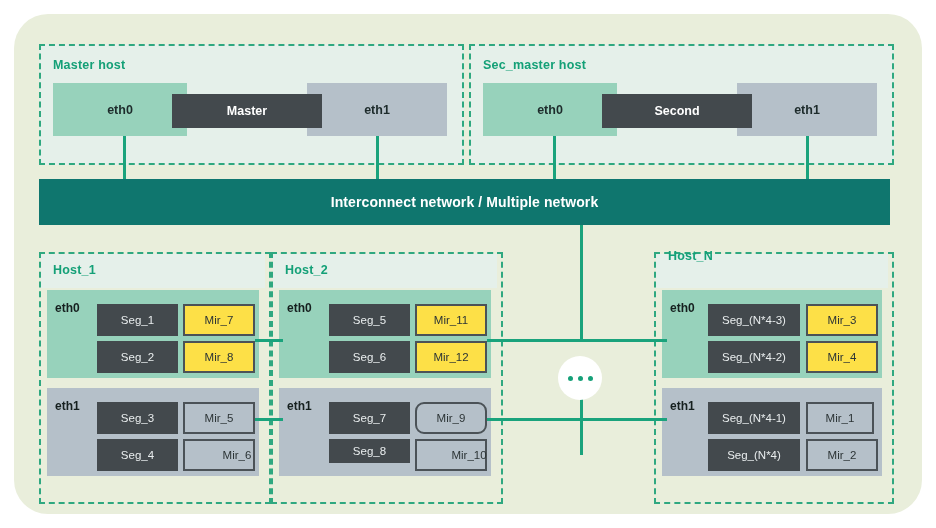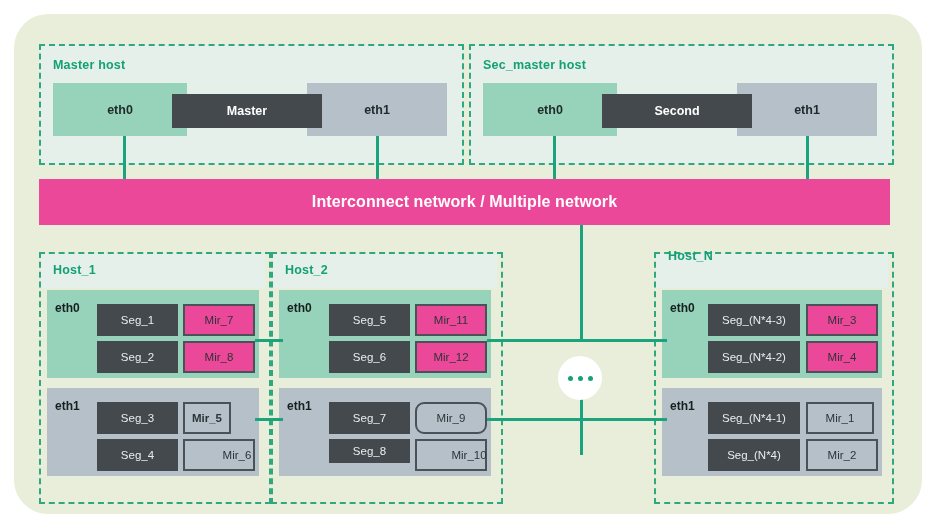--- a/index.html
+++ b/index.html
@@ -24,23 +24,23 @@
     font-size:12.5px;font-weight:bold;color:#1d2b2b;}
   .portblk.green{background:#97d2bb;}
   .portblk.gray{background:#b5c0c9;}
   .cpu{
     position:absolute;background:#43494d;color:#ffffff;display:flex;
     align-items:center;justify-content:center;font-size:12.5px;font-weight:bold;
   }
 
   
   .interconnect{
-    position:absolute;background:#ec4899;color:#ffffff;
+    position:absolute;background:#0f766e;color:#ffffff;
     display:flex;align-items:center;justify-content:center;
-    font-size:16px;font-weight:bold;letter-spacing:.1px;
+    font-size:14px;font-weight:bold;letter-spacing:.1px;
   }
 
   
   .wire{position:absolute;background:#1aa37c;}
   .wire.v{width:2.5px;}
   .wire.h{height:2.5px;}
 
   
   .band{position:absolute;}
   .band.green{background:#97d2bb;}
@@ -50,21 +50,21 @@
   .seg{
     position:absolute;background:#43494d;color:#e9edee;
     display:flex;align-items:center;justify-content:center;
     font-size:11.5px;white-space:nowrap;
   }
   .mir{
     position:absolute;border:2px solid #4b5257;
     display:flex;align-items:center;justify-content:center;
     font-size:11.5px;color:#2c3436;white-space:nowrap;box-sizing:border-box;
   }
-  .mir.green{background:#ec4899;}
+  .mir.green{background:#fde047;}
   .mir.gray{background:#b5c0c9;}
 
   .ellipsis{
     position:absolute;width:44px;height:44px;border-radius:50%;background:#ffffff;
     display:flex;align-items:center;justify-content:center;gap:5px;
   }
   .ellipsis span{width:5px;height:5px;border-radius:50%;background:#16a179;display:block;}
 </style>
 </head>
 <body>
@@ -99,21 +99,21 @@
   <div class="band green" style="left:33px;top:276px;width:212px;height:88px;"></div>
   <div class="band-label" style="left:41px;top:287px;">eth0</div>
   <div class="seg" style="left:83px;top:290px;width:81px;height:32px;">Seg_1</div>
   <div class="mir green" style="left:169px;top:290px;width:72px;height:32px;">Mir_7</div>
   <div class="seg" style="left:83px;top:327px;width:81px;height:32px;">Seg_2</div>
   <div class="mir green" style="left:169px;top:327px;width:72px;height:32px;">Mir_8</div>
 
   <div class="band gray" style="left:33px;top:374px;width:212px;height:88px;"></div>
   <div class="band-label" style="left:41px;top:385px;">eth1</div>
   <div class="seg" style="left:83px;top:388px;width:81px;height:32px;">Seg_3</div>
-  <div class="mir gray" style="left:169px;top:388px;width:48px;height:32px;font-weight:bold;">Mir_5</div>
+  <div class="mir gray" style="left:169px;top:388px;width:72px;height:32px;">Mir_5</div>
   <div class="seg" style="left:83px;top:425px;width:81px;height:32px;">Seg_4</div>
   <div class="mir gray" style="left:169px;top:425px;width:72px;height:32px;padding-left:36px;">Mir_6</div>
 
   <div class="dashbox tall" style="left:257px;top:238px;width:228px;height:248px;"></div>
   <div style="position:absolute;left:259px;top:240px;width:224px;height:34px;background:#e5f0ea;"></div>
   <div class="host-title" style="left:271px;top:249px;">Host_2</div>
 
   <div class="band green" style="left:265px;top:276px;width:212px;height:88px;"></div>
   <div class="band-label" style="left:273px;top:287px;">eth0</div>
   <div class="seg" style="left:315px;top:290px;width:81px;height:32px;">Seg_5</div>

